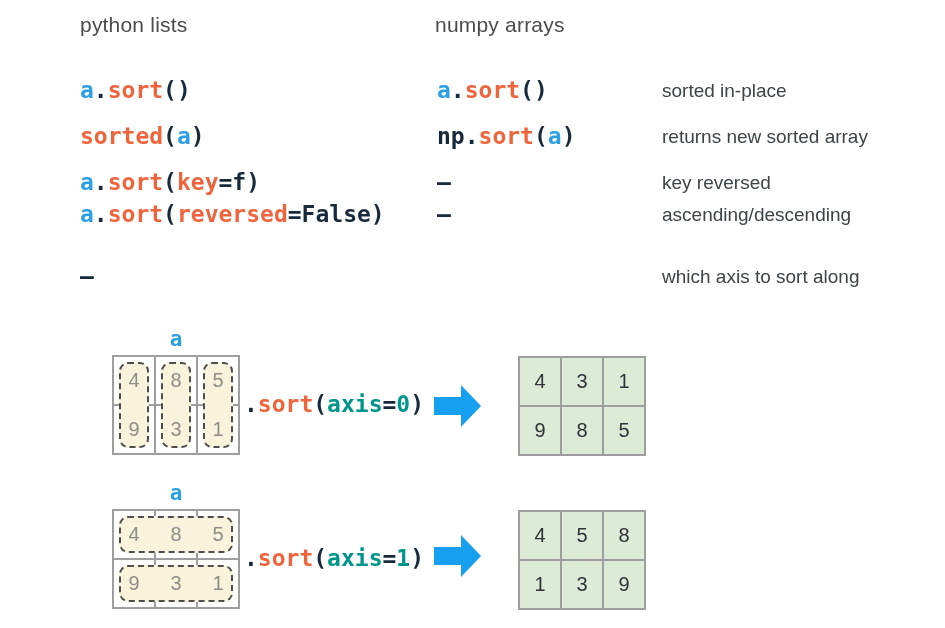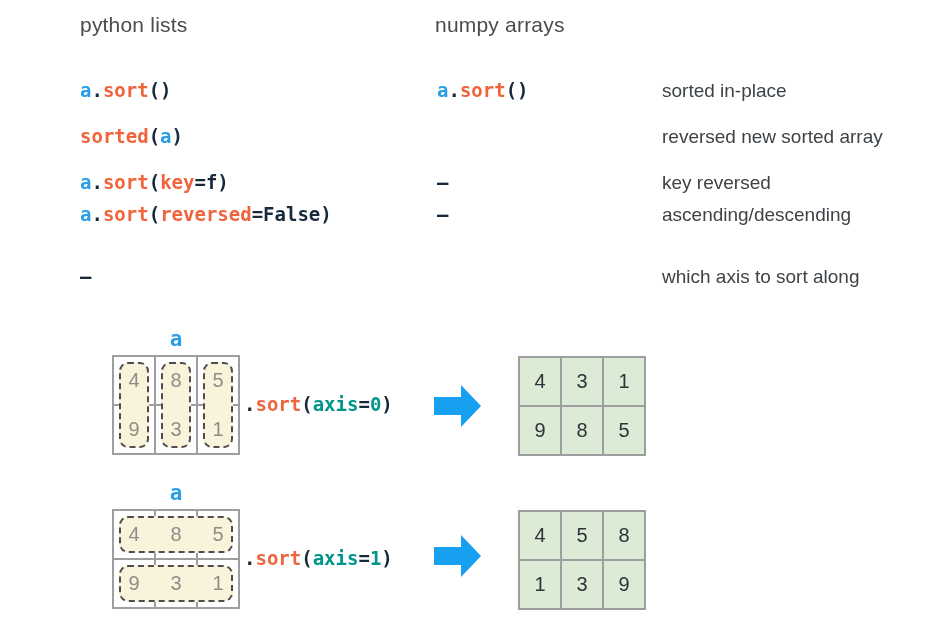--- a/index.html
+++ b/index.html
@@ -15,21 +15,21 @@
   #page{position:relative;width:945px;height:628px;background:#ffffff;overflow:hidden;
         font-family:"Liberation Sans",sans-serif;}
 
   .heading{position:absolute;font-size:21px;line-height:26px;color:var(--heading-text);
            letter-spacing:.2px;white-space:pre;}
   .h-left{left:80px;top:12px;}
   .h-right{left:435px;top:12px;}
 
   .row{position:absolute;left:0;width:945px;height:26px;}
   .code{position:absolute;font-family:"DejaVu Sans Mono","Liberation Mono",monospace;
-        font-weight:700;font-size:19px;line-height:24px;white-space:pre;color:var(--code-dark);}
+        font-weight:700;font-size:23px;line-height:24px;white-space:pre;color:var(--code-dark);}
   .col-left{left:80px;top:0;}
   .col-right{left:437px;top:0;}
   .desc{position:absolute;left:662px;top:1px;font-size:19px;line-height:24px;color:var(--desc-text);white-space:pre;}
 
   .tok-blue{color:var(--code-blue);}
   .tok-orange{color:var(--code-orange);}
   .tok-dark{color:var(--code-dark);}
   .tok-teal{color:var(--code-teal);}
   .tok-green{color:var(--code-green);}
 
@@ -73,21 +73,22 @@
   <div class="heading h-right">numpy arrays</div>
   <div class="heading h-left">python lists</div>
 
   <div class="row" style="top:78px">
     <div class="code col-left"><span class="tok-blue">a</span><span class="tok-dark">.</span><span class="tok-orange">sort</span><span class="tok-dark">()</span></div>
     <div class="code col-right"><span class="tok-blue">a</span><span class="tok-dark">.</span><span class="tok-orange">sort</span><span class="tok-dark">()</span></div>
     <div class="desc">sorted in-place</div>
   </div>
   <div class="row" style="top:124px">
     <div class="code col-left"><span class="tok-orange">sorted</span><span class="tok-dark">(</span><span class="tok-blue">a</span><span class="tok-dark">)</span></div>
-    <div class="desc">reversed new sorted array</div>
+    <div class="code col-right"><span class="tok-dark">np.</span><span class="tok-orange">sort</span><span class="tok-dark">(</span><span class="tok-blue">a</span><span class="tok-dark">)</span></div>
+    <div class="desc">returns new sorted array</div>
   </div>
   <div class="row" style="top:170px">
     <div class="code col-left"><span class="tok-blue">a</span><span class="tok-dark">.</span><span class="tok-orange">sort</span><span class="tok-dark">(</span><span class="tok-orange">key</span><span class="tok-dark">=f)</span></div>
     <div class="code col-right"><span class="tok-dark">–</span></div>
     <div class="desc">key reversed</div>
   </div>
   <div class="row" style="top:202px">
     <div class="code col-left"><span class="tok-blue">a</span><span class="tok-dark">.</span><span class="tok-orange">sort</span><span class="tok-dark">(</span><span class="tok-orange">reversed</span><span class="tok-dark">=False)</span></div>
     <div class="code col-right"><span class="tok-dark">–</span></div>
     <div class="desc">ascending/descending</div>

